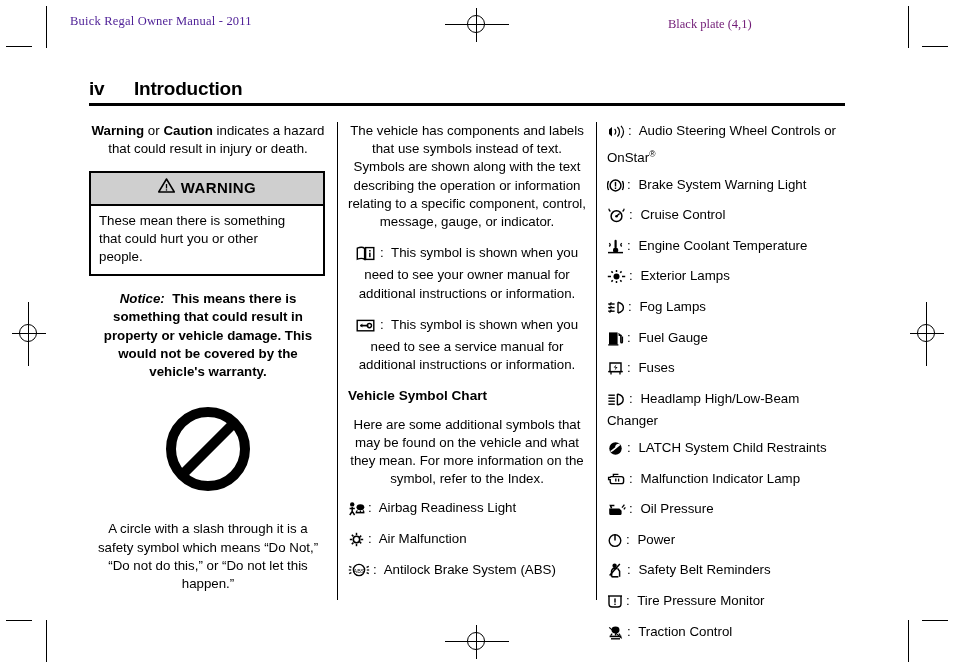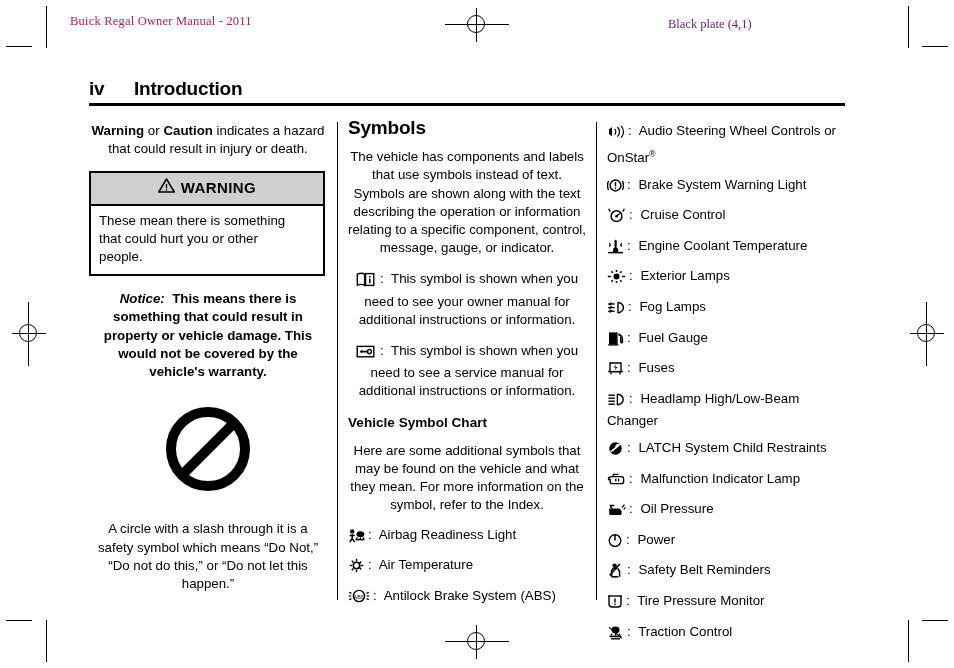--- a/index.html
+++ b/index.html
@@ -55,21 +55,21 @@
   .reg.long-h .rh { width: 64px; left: -15px; }
   .reg.long-v .rv { height: 64px; top: -15px; }
 
   
   .head-left {
     position: absolute;
     left: 70px;
     top: 14px;
     font-family: "Liberation Serif", serif;
     font-size: 12.5px;
-    color: #be185d;
+    color: #4c1d95;
     letter-spacing: 0.2px;
     white-space: nowrap;
   }
   .head-right {
     position: absolute;
     left: 668px;
     top: 17px;
     font-family: "Liberation Serif", serif;
     font-size: 12.5px;
     color: #701a75;
@@ -291,21 +291,20 @@
 
       <p class="para">A circle with a slash through it is a safety symbol which means “Do Not,” “Do not do this,” or “Do not let this happen.”</p>
     </div>
 
     <div class="col-gap">
         <div class="vrule"></div>
       </div>
 
     <div class="col">
 
-      <h2 class="sect">Symbols</h2>
 
       <p class="para">The vehicle has components and labels that use symbols instead of text. Symbols are shown along with the text describing the operation or information relating to a specific component, control, message, gauge, or indicator.</p>
 
       <p class="para"><span class="inline-ic">
         <svg width="19" height="15" viewBox="0 0 19 15">
           <path d="M1.3,2.2 C4,1 7,1 8.6,2.4 L8.6,13.4 C7,12.2 4,12.2 1.3,13.2 Z" fill="none" stroke="#000" stroke-width="1.4"></path>
           <rect x="9.6" y="1.6" width="8.2" height="11.8" fill="none" stroke="#000" stroke-width="1.4"></rect>
           <rect x="13.1" y="4" width="1.5" height="1.5" fill="#000"></rect>
           <rect x="13.1" y="6.6" width="1.5" height="4.6" fill="#000"></rect>
         </svg>
@@ -343,21 +342,21 @@
               <path d="M8.5,0.8 L8.5,3.2"></path>
                   <path d="M8.5,11.8 L8.5,14.2"></path>
               <path d="M1.8,7.5 L4.2,7.5"></path>
                   <path d="M12.8,7.5 L15.2,7.5"></path>
               <path d="M3.8,2.8 L5.4,4.4"></path>
                   <path d="M11.6,9.8 L13.2,11.4"></path>
               <path d="M13.2,3.6 L11.6,5.2"></path>
                   <path d="M5.4,10.6 L3.8,12.2"></path>
             </g>
           </svg>
-        </span><span class="colon">:</span> <span>Air Temperature</span></li>
+        </span><span class="colon">:</span> <span>Air Malfunction</span></li>
 
         <li><span class="sym-ic">
           <svg width="22" height="16" viewBox="0 0 22 16">
             <circle cx="11" cy="8" r="5.6" fill="none" stroke="#000" stroke-width="1.4"></circle>
             <text x="11" y="10.6" font-family="Liberation Sans, sans-serif" font-size="5.4" text-anchor="middle" fill="#000">ABS</text>
             <g stroke="#000" stroke-width="1.2">
               <path d="M1.2,4.4 L3.4,5.4"></path>
                   <path d="M1.2,11.6 L3.4,10.6"></path>
                   <path d="M0.8,8 L3.2,8"></path>
               <path d="M20.8,4.4 L18.6,5.4"></path>

